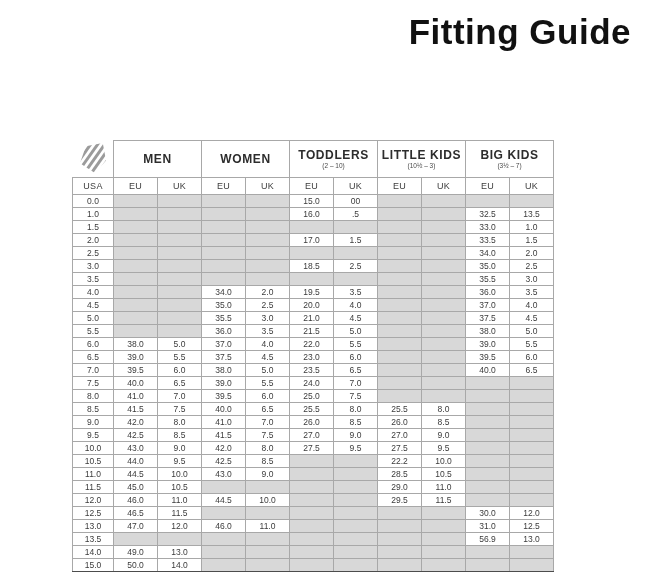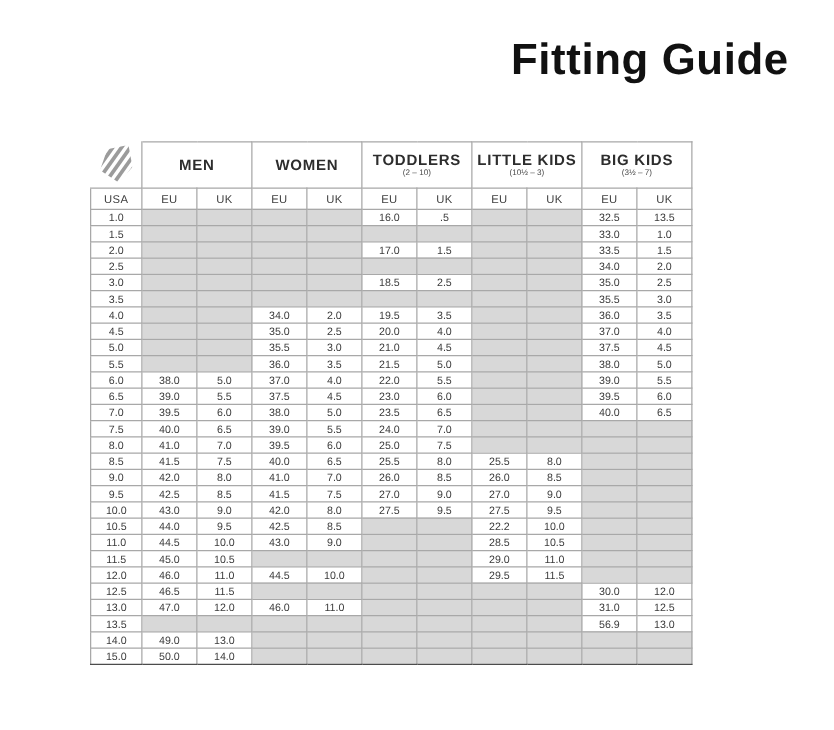--- a/index.html
+++ b/index.html
@@ -5,30 +5,30 @@
   html,body{margin:0;padding:0;}
   body{
     width:667px;height:584px;
     background:#ffffff;
     font-family:"Liberation Sans", sans-serif;
     position:relative;
     overflow:hidden;
   }
   .title{
     position:absolute;
-    top:28px;right:36px;
+    top:12px;right:36px;
     margin:0;
     font-size:35px;
     font-weight:bold;
     letter-spacing:0.5px;
     color:var(--title-color,#111);
   }
   .fit-table{
     position:absolute;
-    left:72px;top:113px;
+    left:72px;top:140px;
     border-collapse:collapse;
     table-layout:fixed;
     color:var(--text-color,#3b3b3b);
   }
   .fit-table col.usa{width:41px;}
   .fit-table col.sz{width:44px;}
   .fit-table th,.fit-table td{
     border:1px solid var(--inner-border,#a8a8a8);
     padding:0;text-align:center;vertical-align:middle;
     background:#fff;
@@ -135,20 +135,33 @@
         <th class="group-start">EU</th>
         <th class="">UK</th>
         <th class="group-start">EU</th>
         <th class="">UK</th>
         <th class="group-start">EU</th>
         <th class=" table-right">UK</th>
       </tr>
   </thead>
   <tbody id="table-body">
       <tr class="body-row">
+        <td class="usa-col usa-col-end">0.0</td>
+        <td class="empty group-start"></td>
+        <td class="empty"></td>
+        <td class="empty group-start"></td>
+        <td class="empty"></td>
+        <td class=" group-start">15.0</td>
+        <td class="">00</td>
+        <td class="empty group-start"></td>
+        <td class="empty"></td>
+        <td class="empty group-start"></td>
+        <td class="empty table-right"></td>
+      </tr>
+      <tr class="body-row">
         <td class="usa-col usa-col-end">1.0</td>
         <td class="empty group-start"></td>
         <td class="empty"></td>
         <td class="empty group-start"></td>
         <td class="empty"></td>
         <td class=" group-start">16.0</td>
         <td class="">.5</td>
         <td class="empty group-start"></td>
         <td class="empty"></td>
         <td class=" group-start">32.5</td>

